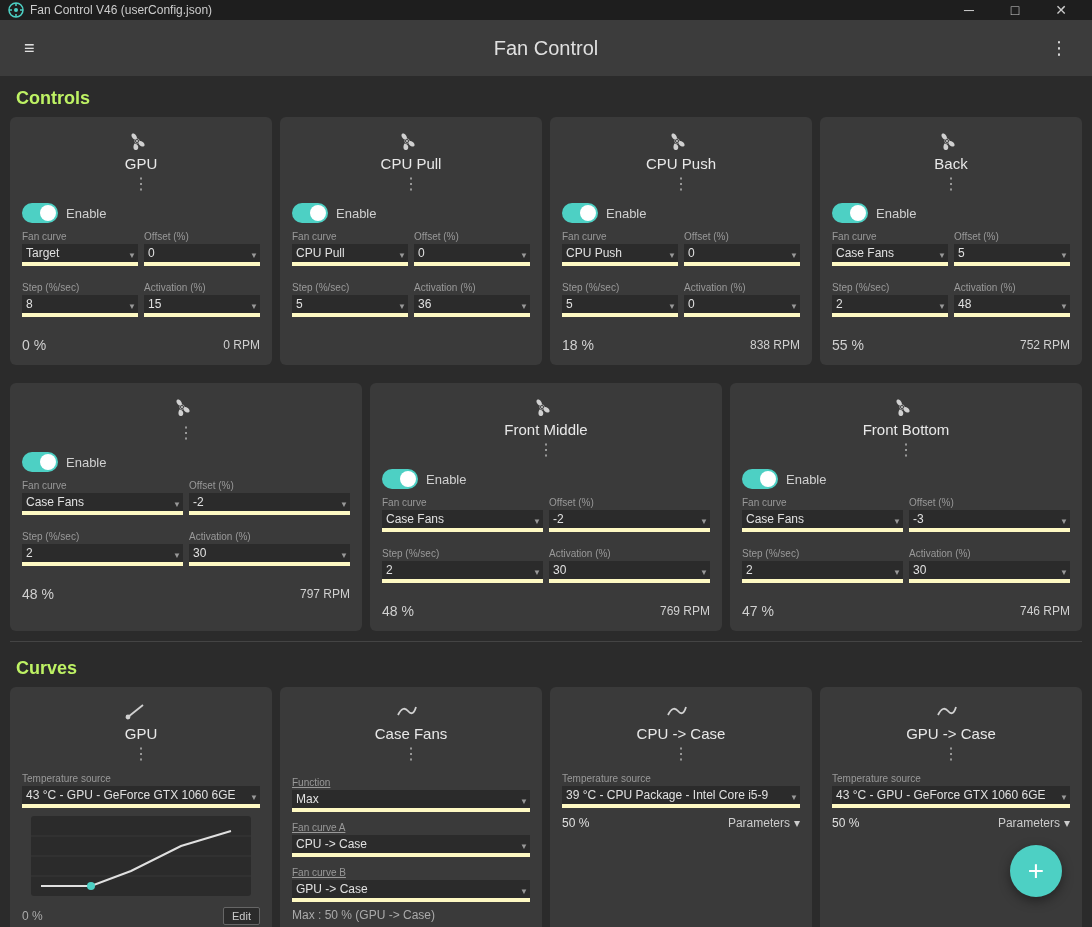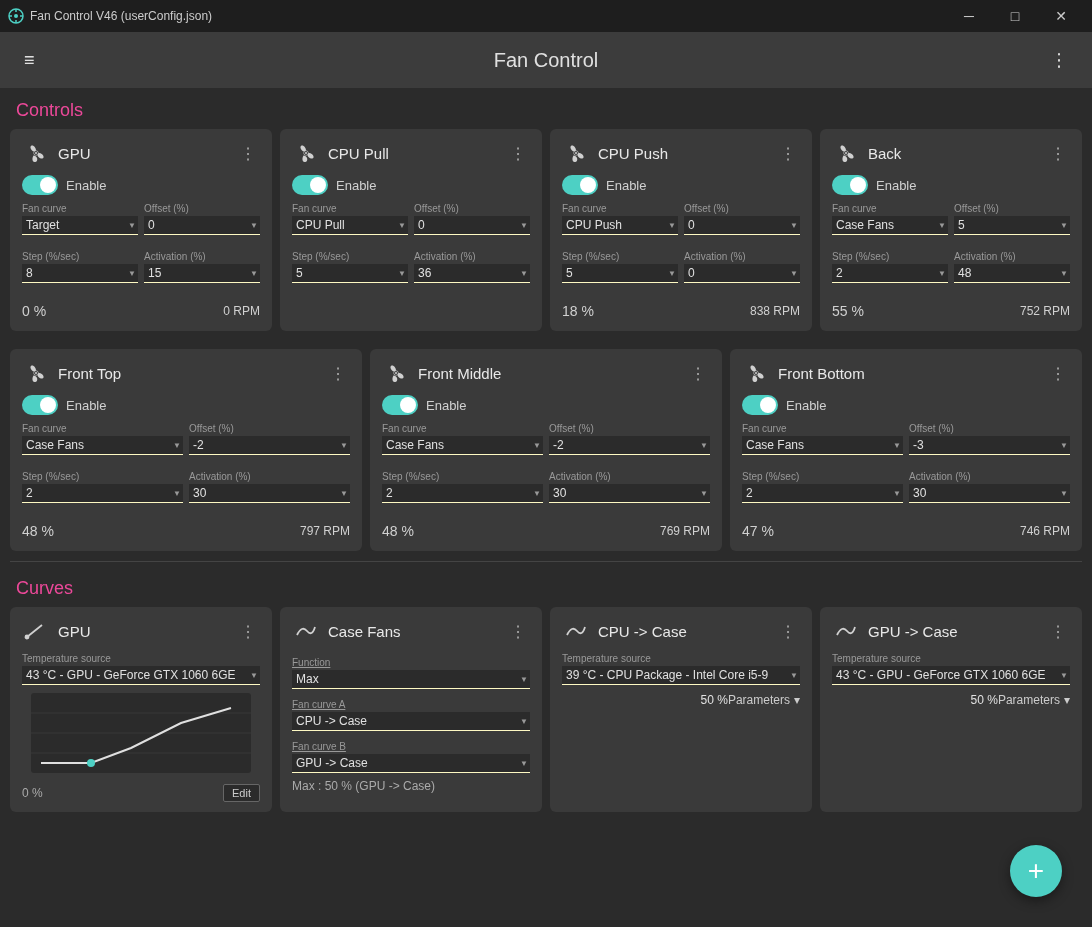--- a/index.html
+++ b/index.html
@@ -8,21 +8,21 @@
       color: #e0e0e0;
       font-family: 'Segoe UI', Arial, sans-serif;
       font-size: 12px;
       width: 1092px;
       min-height: 927px;
       overflow-x: hidden;
     }
     
     .titlebar {
       background: #1e1e1e;
-      height: 32px;
+      height: 20px;
       display: flex;
       align-items: center;
       padding: 0 8px;
       font-size: 12px;
       color: #ccc;
       user-select: none;
     }
     .titlebar-icon { width: 16px; height: 16px; margin-right: 6px; }
     .titlebar-title { flex: 1; }
     .titlebar-controls { display: flex; gap: 0; }
@@ -50,23 +50,23 @@
       font-size: 20px; font-weight: 400; color: #e0e0e0;
     }
     .more-btn {
       position: absolute; right: 16px;
       background: none; border: none; color: #e0e0e0;
       font-size: 18px; cursor: pointer; padding: 8px;
     }
 
     
     .section-title {
-      font-size: 18px; font-weight: 400;
+      font-size: 18px; font-weight: 700;
       padding: 12px 16px 8px 16px;
-      color: #ec4899;
+      color: #bef264;
     }
 
     
     .cards-grid {
       display: grid;
       grid-template-columns: repeat(4, 1fr);
       gap: 8px;
       padding: 0 10px 10px 10px;
     }
     .cards-grid.three-col {
@@ -76,21 +76,21 @@
       grid-template-columns: repeat(4, 1fr);
     }
 
     .card {
       background: #3a3a3a;
       border-radius: 6px;
       padding: 10px 12px 12px 12px;
     }
 
     .card-header {
-      display: flex; align-items: center; margin-bottom: 8px;
+      display: flex; align-items: center; margin-bottom: 8px; flex-direction: column;
     }
     .card-icon {
       width: 28px; height: 28px; margin-right: 8px;
       display: flex; align-items: center; justify-content: center;
     }
     .card-title {
       flex: 1; font-size: 15px; font-weight: 500; color: #e8e8e8;
     }
     .card-menu-btn {
       background: none; border: none; color: #aaa;
@@ -120,21 +120,21 @@
     .form-group { display: flex; flex-direction: column; }
     .form-label { font-size: 10px; color: #999; margin-bottom: 2px; }
     .select-wrapper {
       position: relative; display: flex; align-items: center;
     }
     .select-wrapper::after {
       content: '▼'; font-size: 8px; color: #999;
       position: absolute; right: 2px; pointer-events: none;
     }
     .select-wrapper select {
-      background: #2b2b2b; border: none; border-bottom: 1px solid #fef9c3;
+      background: #2b2b2b; border: none; border-bottom: 4px solid #fef9c3;
       color: #e0e0e0; font-size: 12px; padding: 2px 16px 2px 4px;
       cursor: pointer; appearance: none; width: 100%;
       outline: none;
     }
 
     
     .stats-row {
       display: flex; justify-content: space-between; align-items: center;
       margin-top: 8px; padding-top: 4px;
       font-size: 14px; color: #d0d0d0;
@@ -169,21 +169,21 @@
     .case-fans-card {
       background: #3a3a3a; border-radius: 6px; padding: 10px 12px;
     }
 
     
     .simple-curve-card {
       background: #3a3a3a; border-radius: 6px; padding: 10px 12px;
     }
     .temp-source-label { font-size: 10px; color: #999; margin-bottom: 2px; }
     .params-row {
-      display: flex; justify-content: flex-end; align-items: center; margin-top: 8px;
+      display: flex; justify-content: space-between; align-items: center; margin-top: 8px;
     }
     .params-btn {
       background: none; border: none; color: #ccc; font-size: 12px; cursor: pointer;
       display: flex; align-items: center; gap: 4px;
     }
 
     
     .fab {
       position: fixed; bottom: 30px; right: 30px;
       width: 52px; height: 52px; border-radius: 50%;
@@ -473,21 +473,20 @@
       <div class="card-icon fan-icon">
           <svg viewBox="0 0 24 24" fill="none" stroke="#d0d0d0" stroke-width="1.5" width="24" height="24">
     <circle cx="12" cy="12" r="2.5" fill="#d0d0d0" stroke="none"></circle>
     <path d="M12 9.5 C12 7 10 4 7.5 4.5 C6 5 6 7.5 8 9.5 C9 10.5 10.5 11 12 9.5Z" fill="#d0d0d0" stroke="none"></path>
     <path d="M14.5 12 C17 12 20 14 19.5 16.5 C19 18 16.5 18 14.5 16 C13.5 15 13 13.5 14.5 12Z" fill="#d0d0d0" stroke="none"></path>
     <path d="M9.5 14.5 C8 17 8 20.5 10.5 21 C12 21.5 14 19.5 13 17 C12.5 15.5 11 14.5 9.5 14.5Z" fill="#d0d0d0" stroke="none"></path>
     <circle cx="12" cy="12" r="2" fill="#3a3a3a" stroke="none"></circle>
     <circle cx="12" cy="12" r="1" fill="#d0d0d0" stroke="none"></circle>
   </svg>
         </div>
-      <span class="card-title">Front Top</span>
       <button class="card-menu-btn">⋮</button>
     </div>
     <div class="toggle-row">
       <div class="toggle"></div>
       <span class="toggle-label">Enable</span>
     </div>
     <div class="form-row">
       <div class="form-group">
         <span class="form-label">Fan curve</span>
         <div class="select-wrapper">

